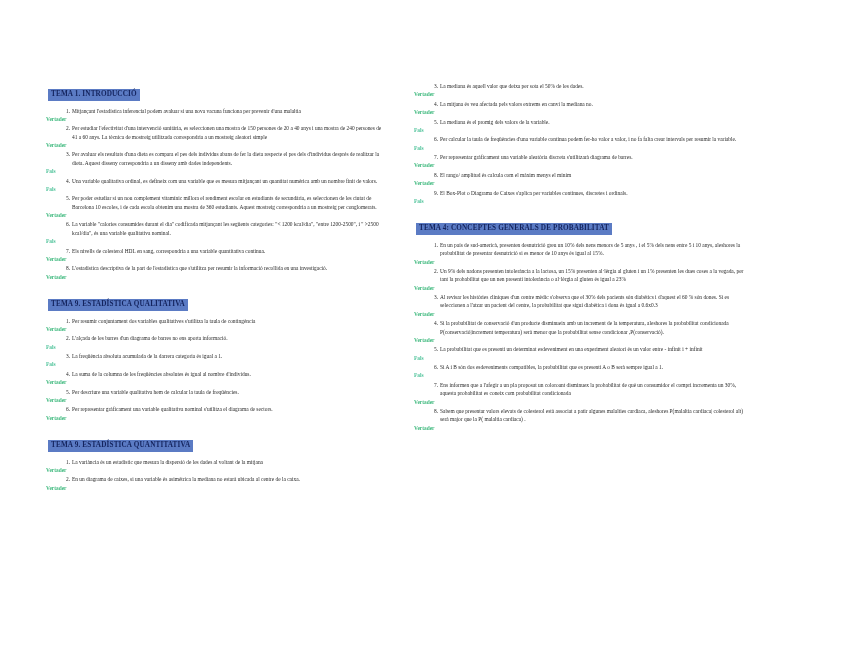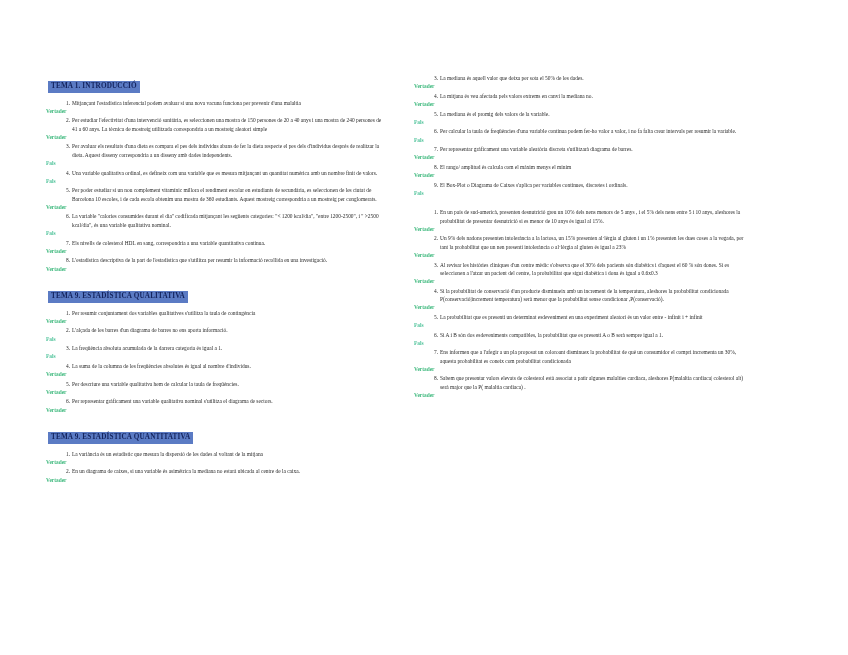--- a/index.html
+++ b/index.html
@@ -15,21 +15,21 @@
     overflow: hidden;
   }
   .page {
     position: relative;
     width: 848px;
     height: 655px;
     background: #ffffff;
   }
   .columns {
     position: absolute;
-    top: 74px;
+    top: 82px;
     left: 0;
     width: 848px;
     display: flex;
     gap: 28px;
     padding: 0 46px;
     box-sizing: border-box;
   }
   .column {
     width: 340px;
     flex: 0 0 340px;
@@ -211,21 +211,21 @@
               <p class="qtext">El rango/ amplitud és calcula com el màxim menys el mínim</p>
             </div>
             <div class="answer vertader">Vertader</div>
             <div class="qitem">
               <span class="qnum">9.</span>
               <p class="qtext">El Box-Plot o Diagrama de Caixes s'aplica per variables contínues, discretes i ordinals.</p>
             </div>
             <div class="answer fals">Fals</div>
           </div>
         </div>
-        <div class="section"><div class="spacer-md"></div><div class="qlist">
+        <div class="section"><div class="spacer-md"></div><div class="section-heading">TEMA 4: CONCEPTES GENERALS DE PROBABILITAT</div><div class="qlist">
             <div class="qitem">
               <span class="qnum">1.</span>
               <p class="qtext">En un país de sud-americà, presenten desnutrició greu un 10% dels nens menors de 5 anys , i el 5% dels nens entre 5 i 10 anys, aleshores la probabilitat de presentar desnutrició si es menor de  10 anys és igual al 15%.</p>
             </div>
             <div class="answer vertader">Vertader</div>
             <div class="qitem">
               <span class="qnum">2.</span>
               <p class="qtext">Un 9% dels nadons presenten intolerància a la lactosa, un 15% presenten al·lèrgia al gluten i un  1% presenten les dues coses a la vegada, per tant la probabilitat que un nen presenti intolerància o al·lèrgia al gluten  és igual a 23%</p>
             </div>
             <div class="answer vertader">Vertader</div>

